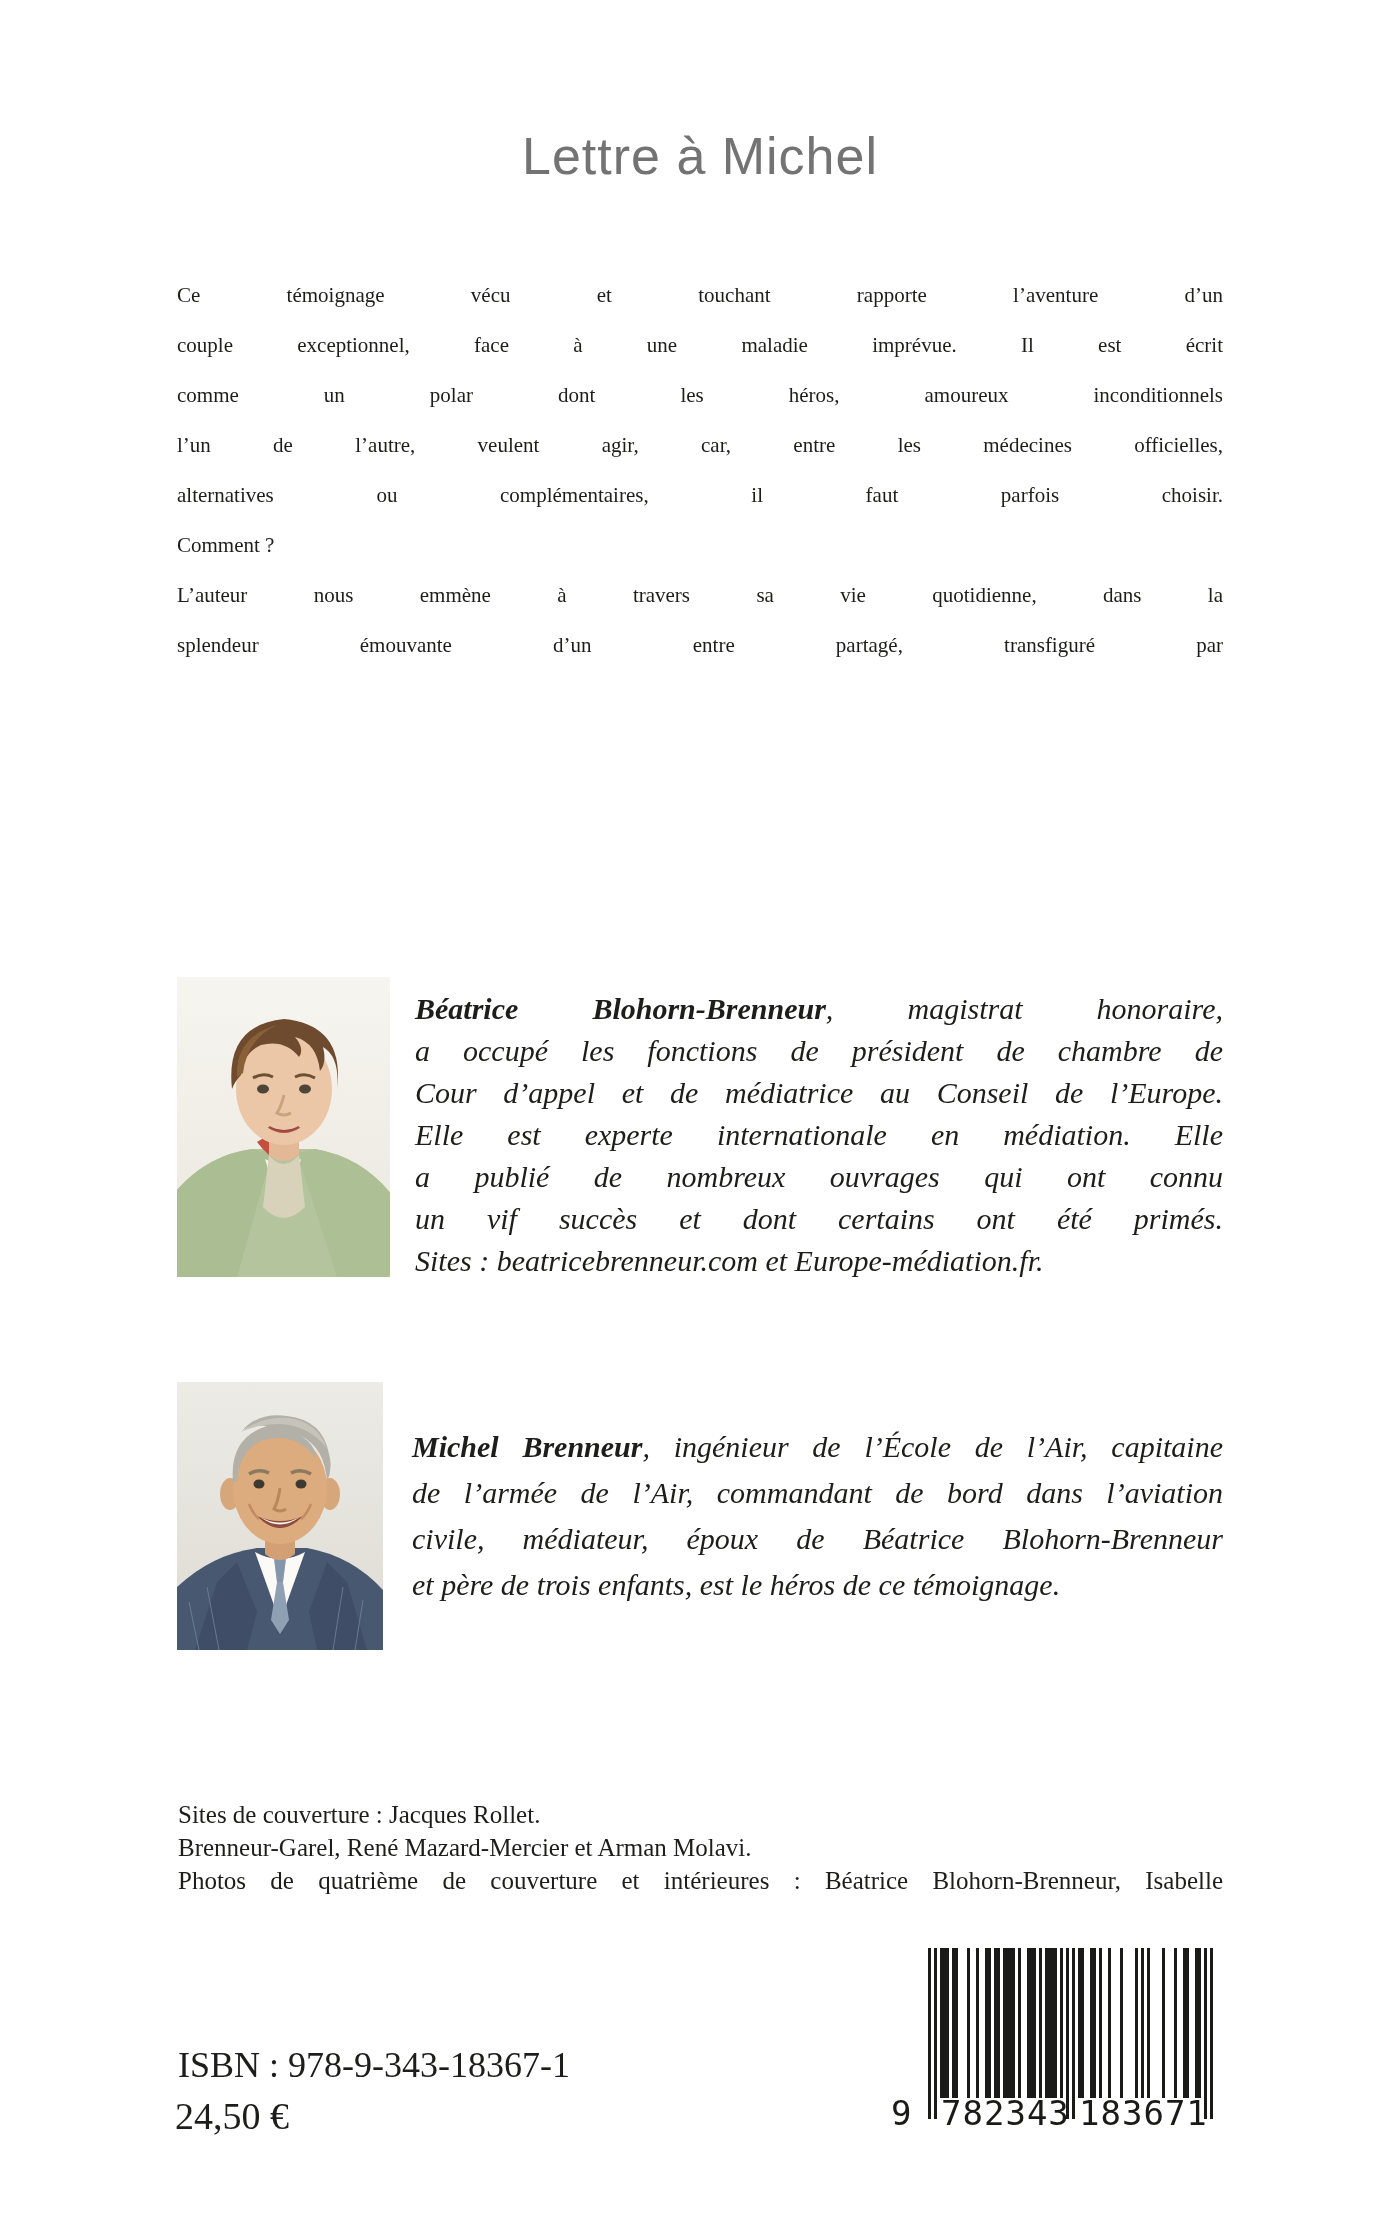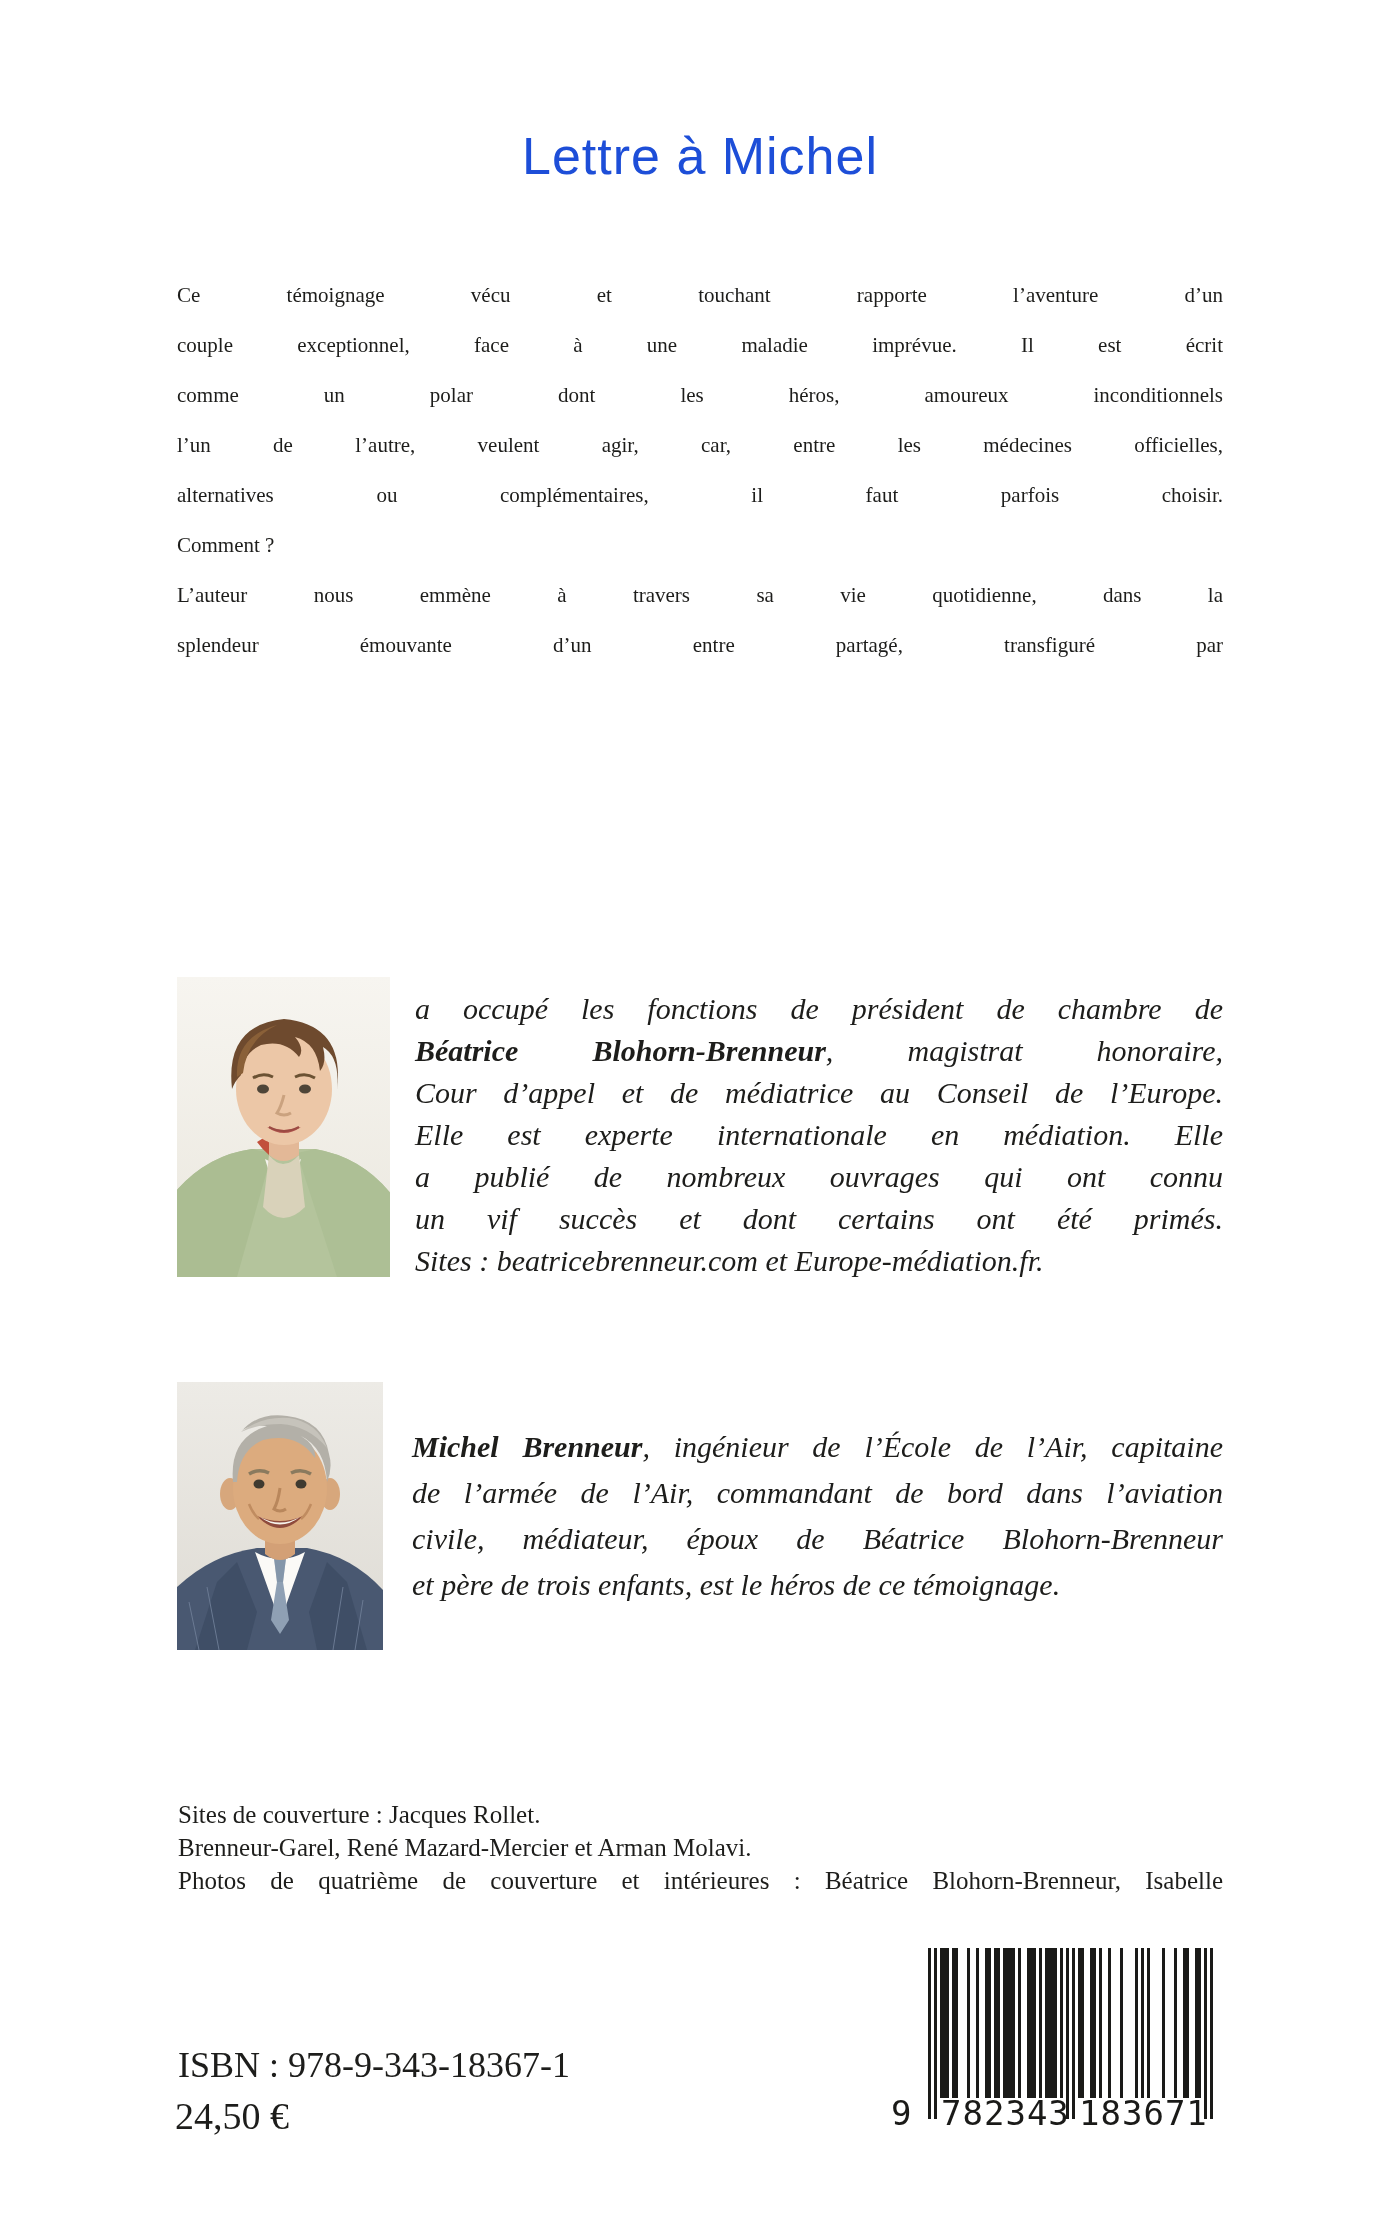--- a/index.html
+++ b/index.html
@@ -53,21 +53,21 @@
     font-family:"DejaVu Sans Mono", monospace;
     font-size:34px; letter-spacing:1px; color:#1a1a18;
   }
   #bc-d9 { left:891px; top:2093px; }
   #bc-dl { left:941px; top:2093px; }
   #bc-dr { left:1079px; top:2093px; }
 </style>
 </head>
 <body>
 
-<div id="title" class="abs" style="color: #1d4ed8;">Lettre à Michel</div>
+<div id="title" class="abs" style="color: #737373;">Lettre à Michel</div>
 
 <div id="synopsis" class="abs">
     <div class="tline just">Ce témoignage vécu et touchant rapporte l’aventure d’un</div>
     <div class="tline just">couple exceptionnel, face à une maladie imprévue. Il est écrit</div>
     <div class="tline just">comme un polar dont les héros, amoureux inconditionnels</div>
     <div class="tline just">l’un de l’autre, veulent agir, car, entre les médecines officielles,</div>
     <div class="tline just">alternatives ou complémentaires, il faut parfois choisir.</div>
     <div class="tline">Comment ?</div>
     <div class="tline just">L’auteur nous emmène à travers sa vie quotidienne, dans la</div>
     <div class="tline just">splendeur émouvante d’un entre partagé, transfiguré par</div>
@@ -103,22 +103,22 @@
     <path d="M118 100 Q128 95 138 101" stroke="#6b5233" stroke-width="3" fill="none"></path>
     <ellipse cx="86" cy="112" rx="6" ry="4.5" fill="#4e4538"></ellipse>
     <ellipse cx="128" cy="112" rx="6" ry="4.5" fill="#4e4538"></ellipse>
 
     <path d="M107 118 Q104 130 100 136 Q107 140 114 136" stroke="#caa27f" stroke-width="3" fill="none"></path>
     <path d="M90 150 Q107 162 124 150 Q107 156 90 150 Z" fill="#b2574f"></path>
     <path d="M92 150 Q107 158 122 150" stroke="#9c4a43" stroke-width="2" fill="none"></path>
   </svg>
 </div>
 <div id="bio1-text" class="abs bio-text">
+    <div class="tline just"><b>Béatrice Blohorn-Brenneur</b>, magistrat honoraire,</div>
     <div class="tline just">a occupé les fonctions de président de chambre de</div>
-    <div class="tline just"><b>Béatrice Blohorn-Brenneur</b>, magistrat honoraire,</div>
     <div class="tline just">Cour d’appel et de médiatrice au Conseil de l’Europe.</div>
     <div class="tline just">Elle est experte internationale en médiation. Elle</div>
     <div class="tline just">a publié de nombreux ouvrages qui ont connu</div>
     <div class="tline just">un vif succès et dont certains ont été primés.</div>
     <div class="tline">Sites : beatricebrenneur.com et Europe-médiation.fr.</div>
   </div>
 
 <div id="photo2" class="abs photo">
   <svg width="206" height="268" viewBox="0 0 206 268" xmlns="http://www.w3.org/2000/svg">
     <defs>

